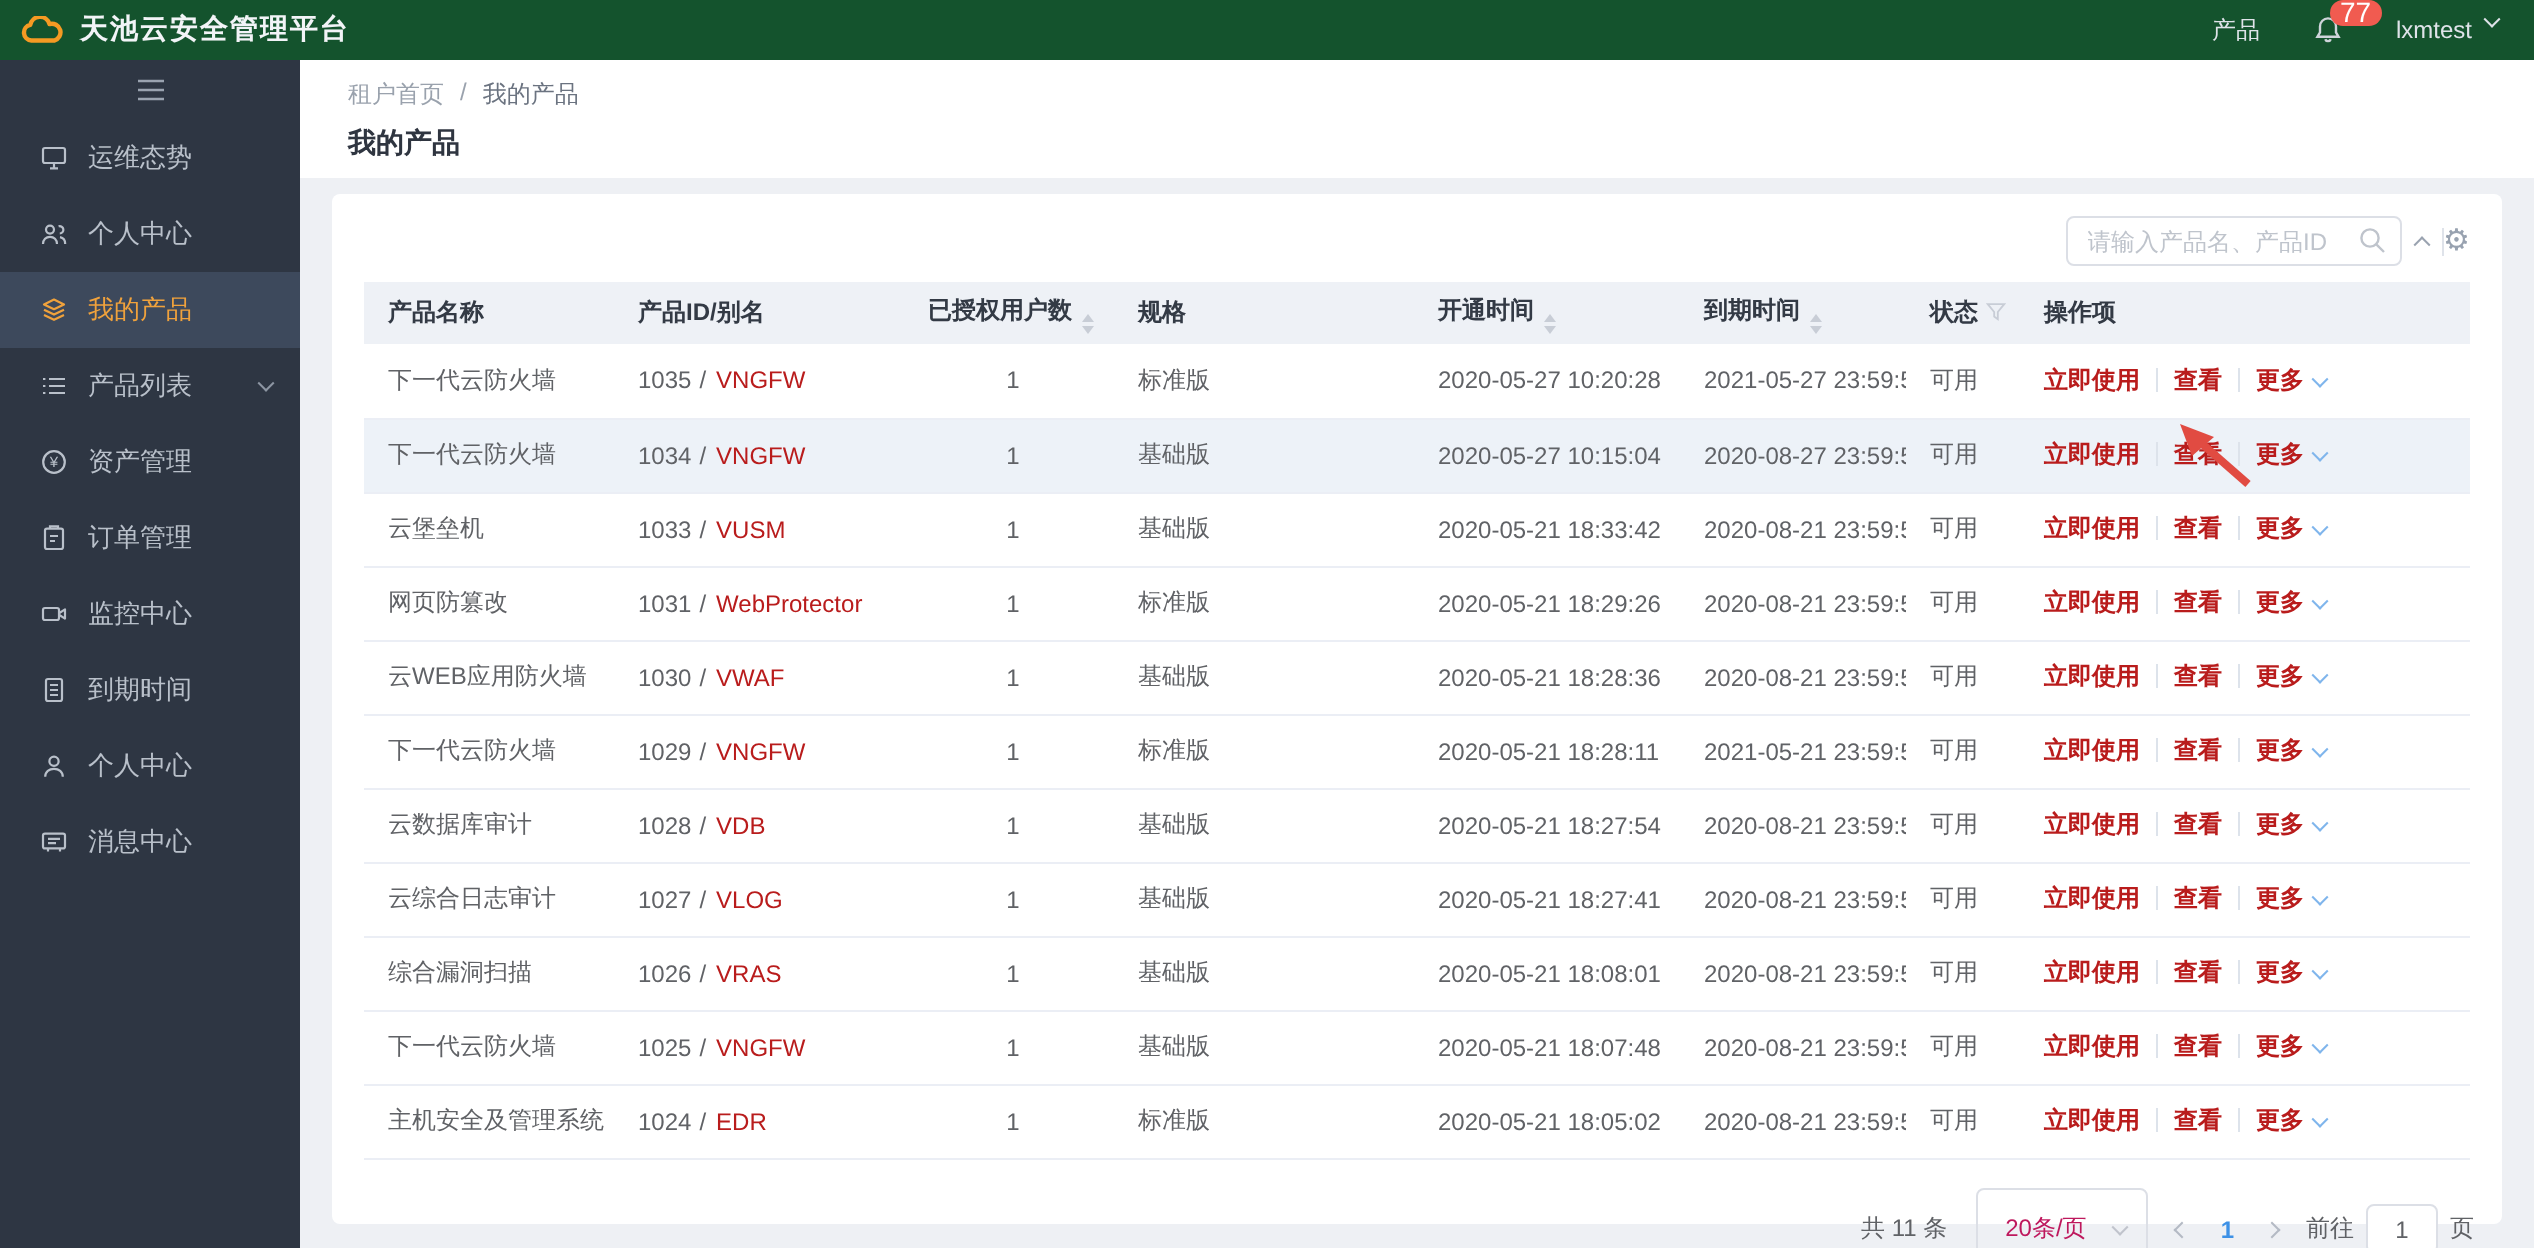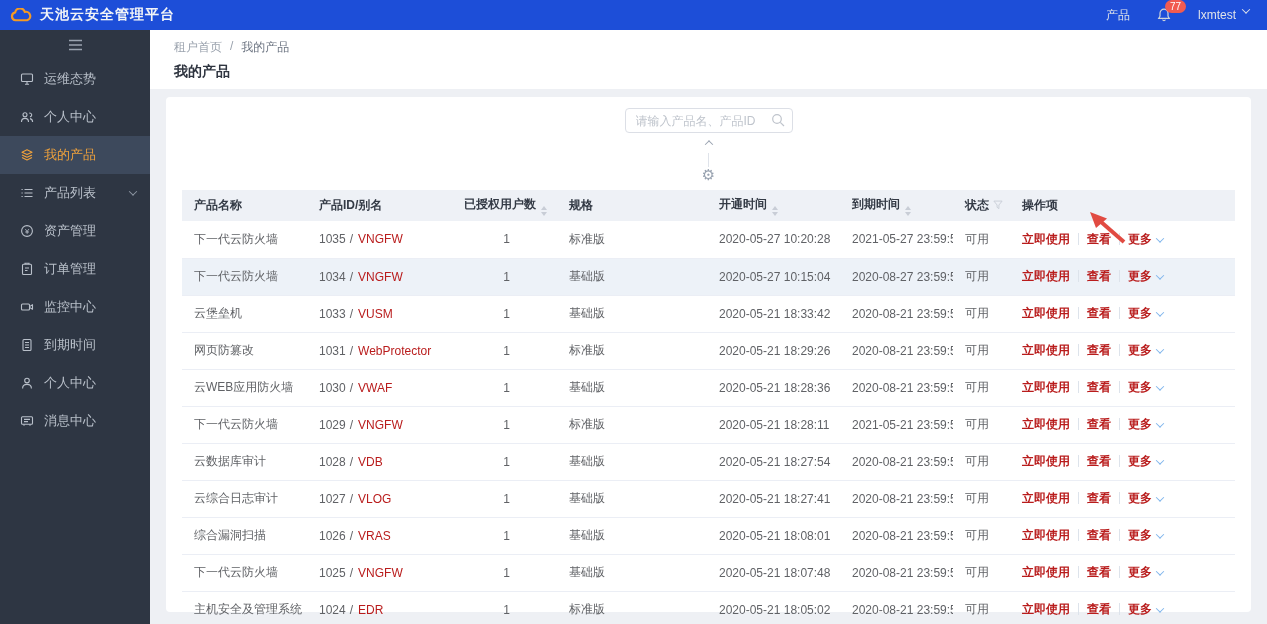--- a/index.html
+++ b/index.html
@@ -1,48 +1,48 @@
 <!DOCTYPE html>
 <html><head>
 <meta charset="utf-8">
 <style>
   * { margin:0; padding:0; box-sizing:border-box; }
   html,body { width:1267px; height:624px; overflow:hidden; }
   body { font-family:"Liberation Sans","DejaVu Sans",sans-serif; font-size:12px; color:#606266; background:#eef0f4; position:relative; }
   .app { width:1267px; height:624px; display:flex; flex-direction:column; }
 
   
-  .topbar { height:30px; flex:none; background:#1d4ed8; display:flex; align-items:center; justify-content:space-between; padding:0 18px 0 10px; }
+  .topbar { height:30px; flex:none; background:#14532d; display:flex; align-items:center; justify-content:space-between; padding:0 18px 0 10px; }
   .brand { display:flex; align-items:center; gap:8px; }
   .brand-title { color:#f2f4f7; font-size:14px; font-weight:bold; letter-spacing:1px; }
   .topnav { display:flex; align-items:center; gap:26px; }
   .nav-item { color:#dfe3e9; font-size:12px; cursor:pointer; }
   .nav-bell { position:relative; display:inline-flex; align-items:center; cursor:pointer; }
-  .badge { position:absolute; top:-7px; left:9px; background:#f15b50; color:#fff; font-size:10px; line-height:13px; padding:0 5px; border-radius:8px; }
+  .badge { position:absolute; top:-7px; left:9px; background:#f15b50; color:#fff; font-size:14px; line-height:13px; padding:0 5px; border-radius:8px; }
   .nav-user { color:#dfe3e9; display:inline-flex; align-items:flex-start; gap:7px; cursor:pointer; }
 
   
   .body-row { flex:1; display:flex; min-height:0; }
   .sidebar { width:150px; flex:none; background:#2e3643; display:flex; flex-direction:column; }
   .collapse-btn { height:30px; display:flex; align-items:center; justify-content:center; cursor:pointer; color:#9aa3b0; }
   .side-item { height:38px; display:flex; align-items:center; padding:0 14px 0 20px; gap:10px; color:#b9c0ca; font-size:13px; cursor:pointer; }
   .side-item .lbl { flex:1; }
   .side-item.active { background:#3d495c; color:#f0a23c; }
   .side-item .chev { color:#8d96a3; }
 
   .content { flex:1; min-width:0; display:flex; flex-direction:column; }
   .page-head { background:#fff; padding:9px 24px 8px; }
   .breadcrumb { font-size:12px; color:#9aa2ad; display:flex; gap:8px; }
   .breadcrumb .crumb-current { color:#6b7380; }
   .page-title { font-size:14px; color:#2f3540; font-weight:bold; margin-top:7px; }
   .content-body { flex:1; background:#eef0f4; padding:8px 16px 12px; min-height:0; }
   .card { background:#fff; border-radius:4px; height:100%; display:flex; flex-direction:column; }
 
   
-  .toolbar { display:flex; align-items:center; justify-content:flex-end; padding:11px 16px 8px; gap:0;flex-direction:column; }
+  .toolbar { display:flex; align-items:center; justify-content:flex-end; padding:11px 16px 8px; gap:0; }
   .search-box { position:relative; width:168px; }
   .search-box input { width:100%; height:25px; border:1px solid #dcdfe6; border-radius:4px; padding:0 26px 0 10px; font-size:12px; color:#606266; outline:none; font-family:inherit; }
   .search-box input::placeholder { color:#bfc4cc; }
   .search-box .mag { position:absolute; right:8px; top:5px; }
   .tool-btn { color:#9aa3b0; display:inline-flex; align-items:center; justify-content:center; width:20px; height:20px; cursor:pointer; }
   .vbar { width:1px; height:14px; background:#dfe3ea; }
   .gear { font-size:15px; color:#98a2b0; line-height:1; cursor:pointer; }
 
   
   .table-wrap { padding:0 16px; }

